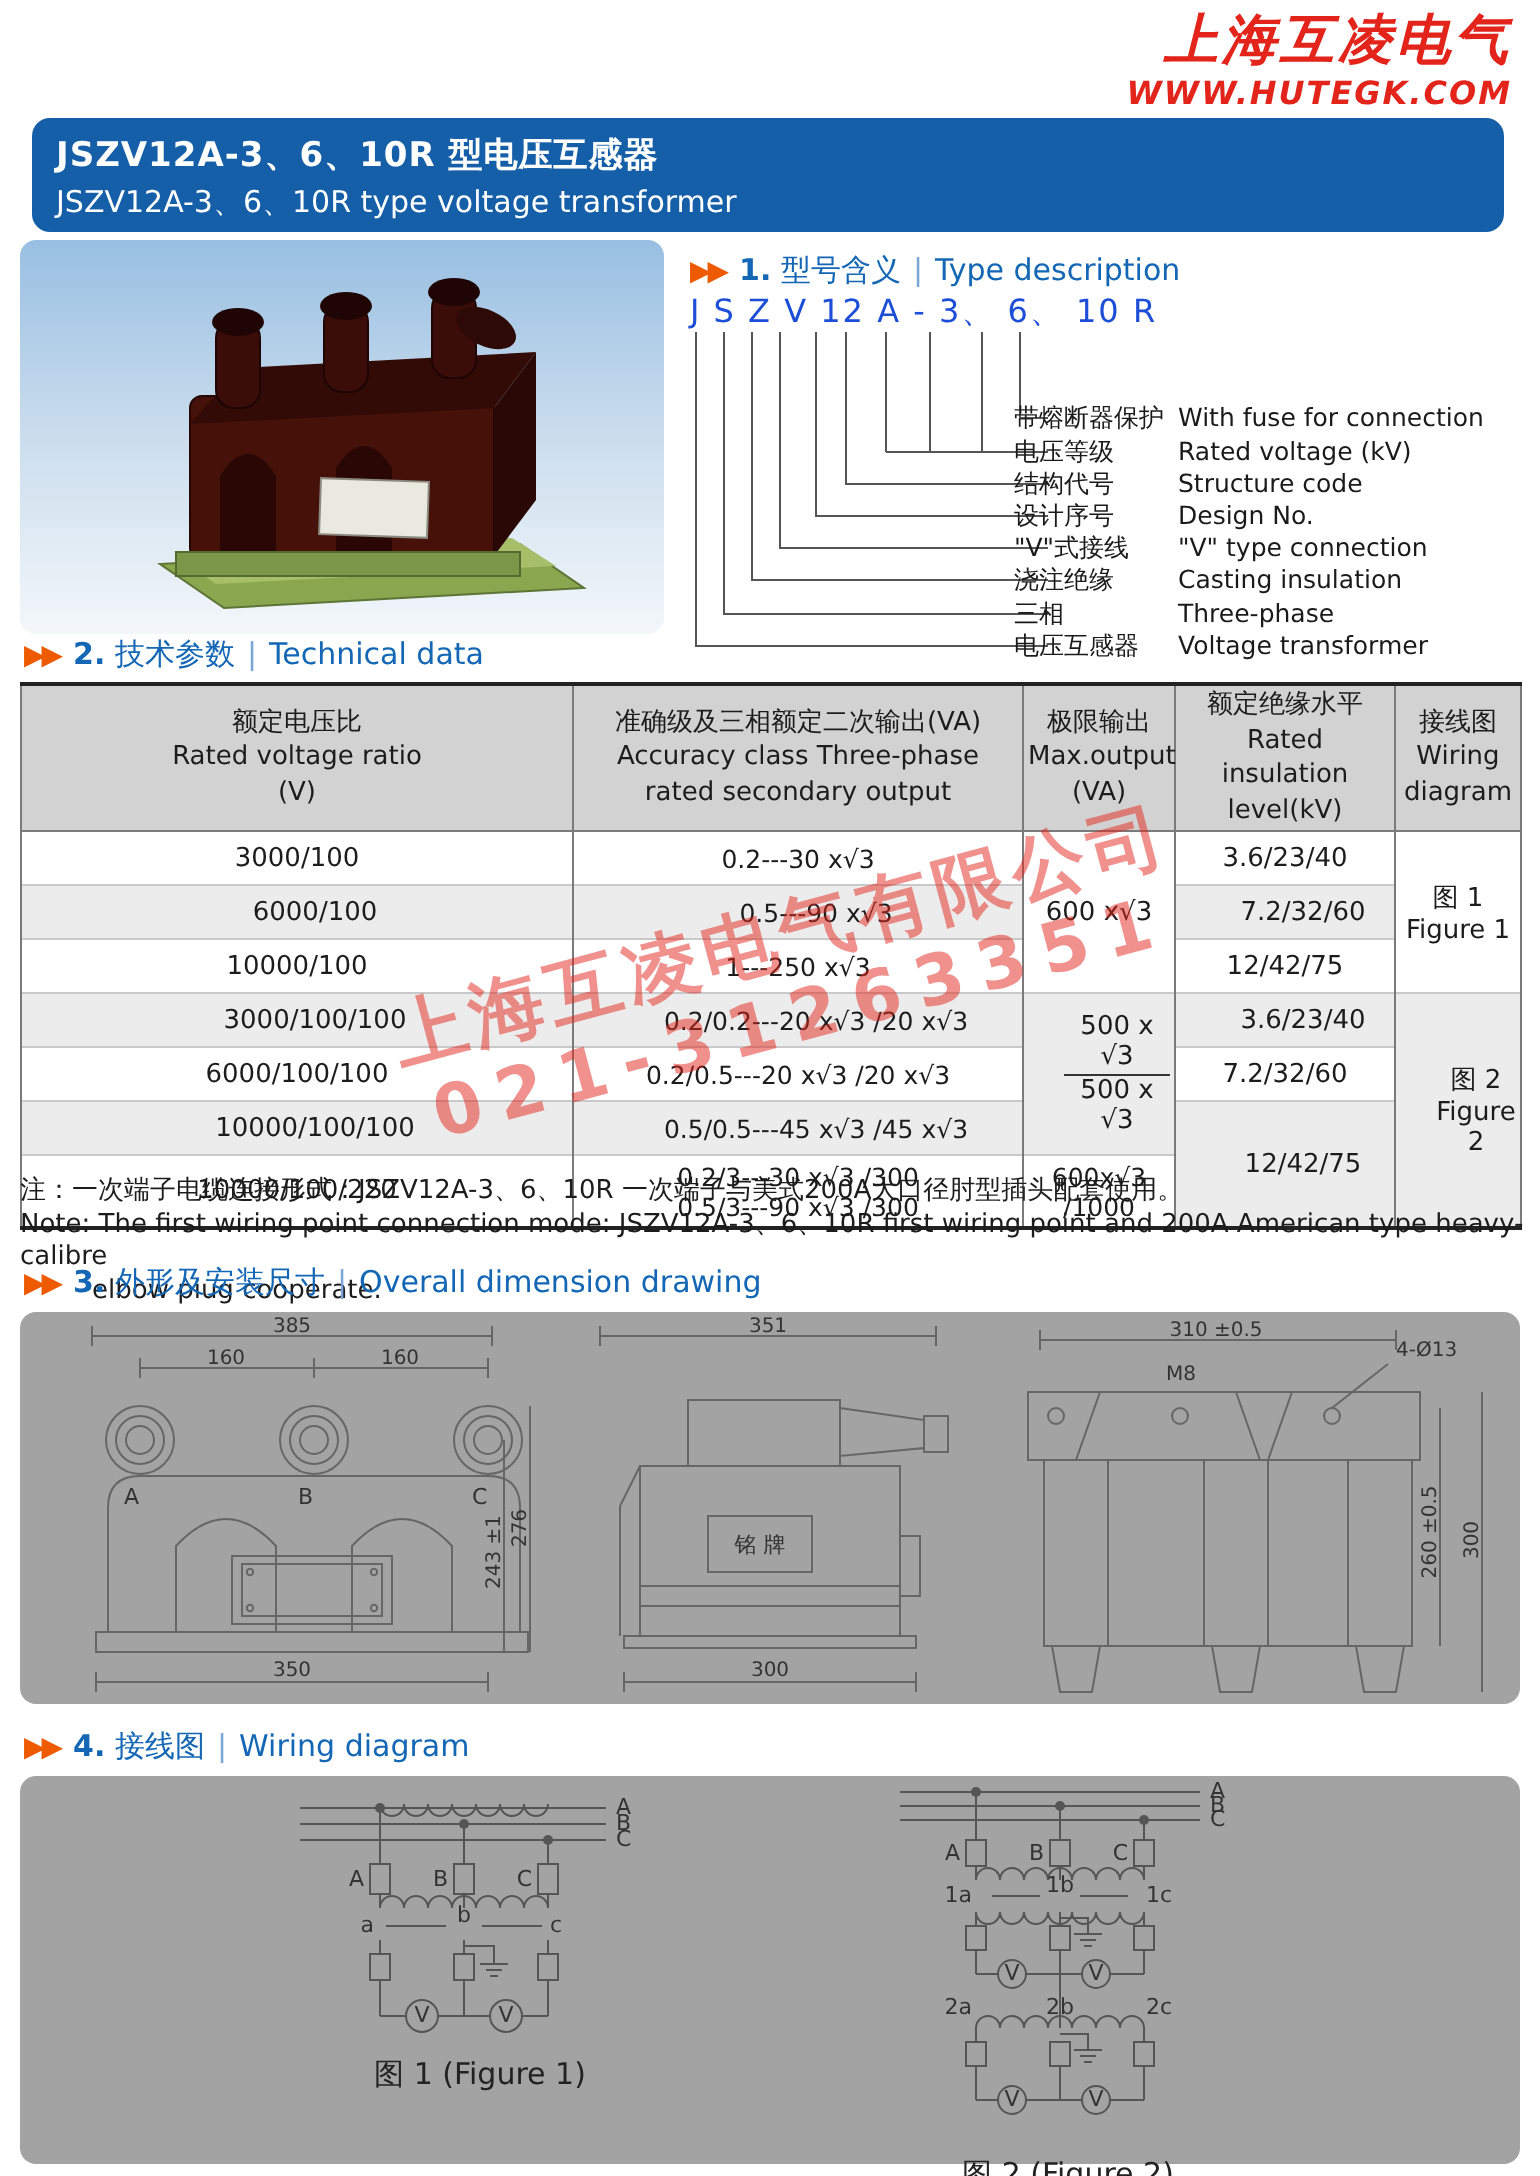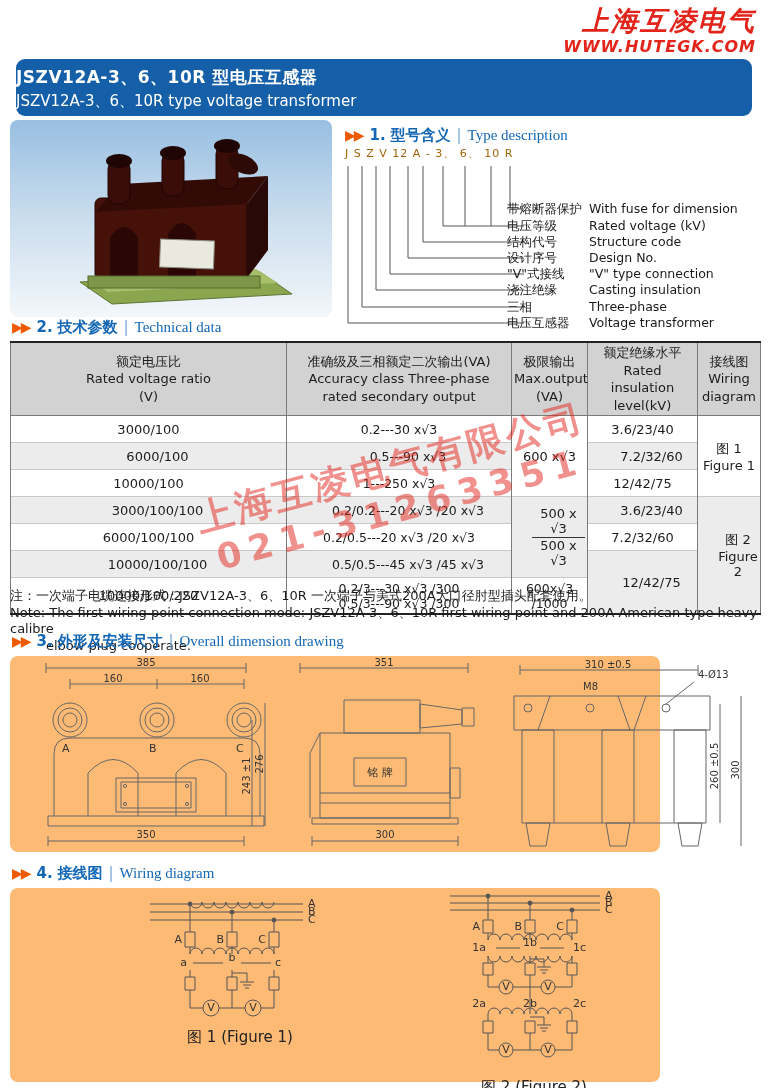--- a/index.html
+++ b/index.html
@@ -5,42 +5,42 @@
   html,body{margin:0;padding:0;}
   body{width:770px;height:1088px;background:#fff;font-family:"DejaVu Sans","Liberation Sans",sans-serif;color:#222;position:relative;overflow:hidden;}
   .page{position:absolute;left:0;top:0;width:770px;height:1088px;}
 
   
   .logo{position:absolute;right:14px;top:6px;text-align:right;line-height:1.1;font-style:italic;}
   .logo .l1{font-size:27px;font-weight:bold;color:#e2241b;letter-spacing:2px;}
   .logo .l2{font-size:16px;font-weight:bold;color:#e2241b;letter-spacing:1px;margin-top:2px;}
 
   
-  .titlebar{position:absolute;left:16px;top:59px;width:736px;height:57px;background:#155fa8;border-radius:9px;box-sizing:border-box;padding:7px 0;color:#fff;}
+  .titlebar{position:absolute;left:16px;top:59px;width:736px;height:57px;background:#155fa8;border-radius:9px;box-sizing:border-box;padding:7px 12px;color:#fff;}
   .titlebar .t1{font-size:17px;font-weight:bold;letter-spacing:.5px;}
   .titlebar .t2{font-size:15px;margin-top:3px;}
 
   
   .photo{position:absolute;left:10px;top:120px;width:322px;height:197px;border-radius:8px;overflow:hidden;
          background:linear-gradient(180deg,#98bfe2 0%,#c9dced 48%,#f3f7fa 100%);}
 
   
   .sec{position:absolute;font-size:15px;color:#1367b5;white-space:nowrap;}
   .sec .arrows{color:#ee5a00;font-size:14px;letter-spacing:-2px;margin-right:7px;}
   .sec .num{font-weight:bold;}
-  .sec .zh{font-weight:bold;}
+  .sec .zh{font-weight:normal;}
   .sec .sep{color:#7aa7d6;margin:0 6px;font-weight:normal;}
-  .sec .en{font-weight:normal;font-family:Liberation Serif, serif;}
+  .sec .en{font-weight:normal;}
   .sec1{left:345px;top:126px;}
   .sec2{left:12px;top:318px;}
   .sec3{left:12px;top:632px;}
   .sec4{left:12px;top:864px;}
 
   
-  .model-line{position:absolute;left:345px;top:146px;font-size:11px;color:#a16207;letter-spacing:1px;white-space:nowrap;}
+  .model-line{position:absolute;left:345px;top:146px;font-size:16px;color:#1d4ed8;letter-spacing:1px;white-space:nowrap;}
   .model-svg{position:absolute;left:338px;top:162px;}
   .td-row{position:absolute;left:507px;width:236px;height:16px;font-size:12.5px;color:#1a1a1a;display:flex;white-space:nowrap;}
   .td-row .zh{width:82px;flex:none;}
   .td-row .en{flex:1;}
 
   
   table.tech{position:absolute;left:10px;top:341px;width:750px;border-collapse:collapse;table-layout:fixed;font-size:13px;color:#1c1c1c;
              border-top:2px solid #222;border-bottom:2px solid #222;}
   table.tech th,table.tech td{border-left:1px solid #7a7a7a;border-right:1px solid #7a7a7a;text-align:center;vertical-align:middle;padding:1px 2px;}
   table.tech thead th{background:#d2d2d2;height:56px;font-weight:normal;line-height:1.35;border-bottom:1px solid #7a7a7a;}
@@ -49,21 +49,21 @@
   table.tech td.merged{background:#fff;}
   table.tech tr.tall td{height:33px;}
   .frac .ftop{display:inline-block;border-bottom:1px solid #333;padding:0 3px 1px;}
   .c2txt{font-size:12.5px;}
 
   
   .note{position:absolute;left:10px;top:588px;width:752px;font-size:13px;line-height:1.28;color:#1c1c1c;}
   .note .en2{padding-left:36px;}
 
   
-  .panel{position:absolute;left:10px;width:650px;background:#fdba74;border-radius:8px;}
+  .panel{position:absolute;left:10px;width:750px;background:#a3a3a3;border-radius:8px;}
   .panel.drawings{top:656px;height:196px;}
   .panel.wiring{top:888px;height:194px;}
   .panel svg{position:absolute;}
   .cap{position:absolute;font-size:15px;color:#222;text-align:center;}
   .cap1{left:115px;top:140px;width:230px;}
   .cap2{left:412px;top:174px;width:224px;margin-top:16px;}
 
   
   .watermark{position:absolute;left:195px;top:443px;width:430px;transform:rotate(-15deg);color:#e4261d;opacity:.5;z-index:50;pointer-events:none;font-weight:bold;line-height:1.15;}
   .watermark .w1{font-size:37px;letter-spacing:3px;white-space:nowrap;}
@@ -128,21 +128,21 @@
       <polyline points="85,4 85,80 186,80"></polyline>
       <polyline points="70,4 70,96 186,96"></polyline>
       <polyline points="52,4 52,112 186,112"></polyline>
       <polyline points="38,4 38,128 186,128"></polyline>
       <polyline points="24,4 24,145 186,145"></polyline>
       <polyline points="10,4 10,161 186,161"></polyline>
     </g>
   </svg>
   <div class="td-row" style="top:201px">
       <span class="zh">带熔断器保护</span>
-      <span class="en">With fuse for dimension</span>
+      <span class="en">With fuse for connection</span>
     </div>
   <div class="td-row" style="top:218px">
       <span class="zh">电压等级</span>
       <span class="en">Rated voltage (kV)</span>
     </div>
   <div class="td-row" style="top:250px">
       <span class="zh">设计序号</span>
       <span class="en">Design No.</span>
     </div>
   <div class="td-row" style="top:234px">

